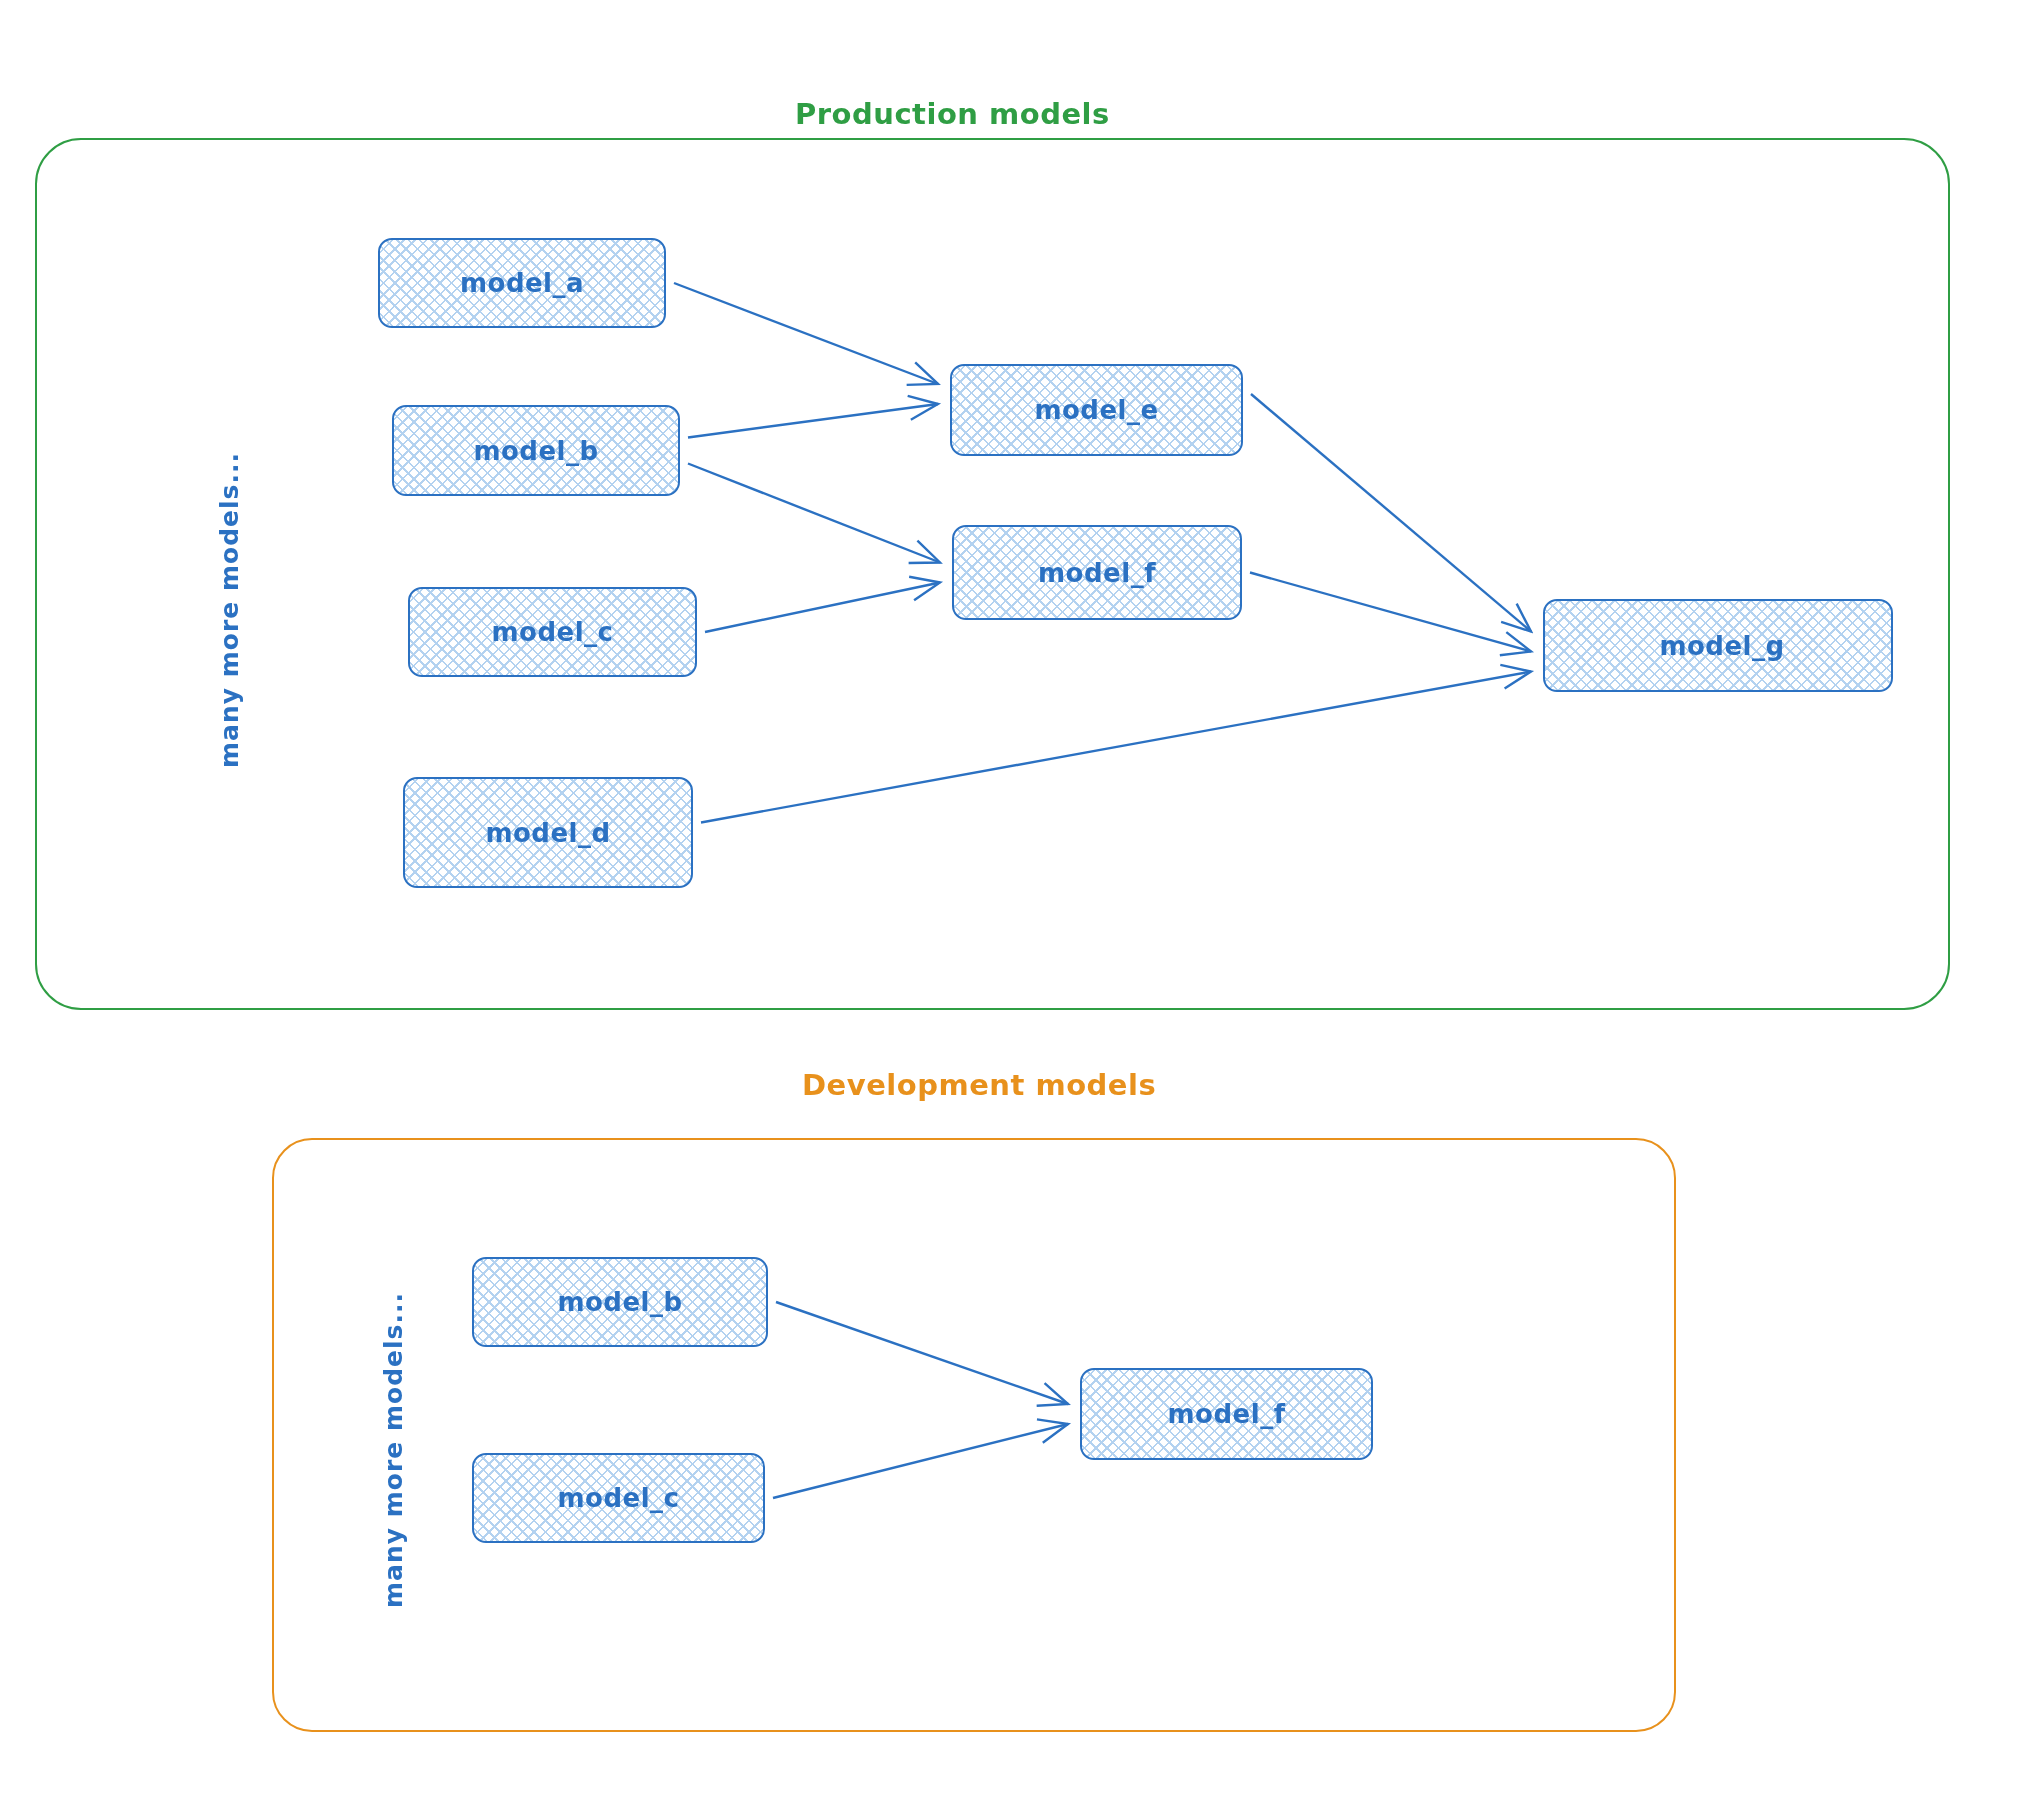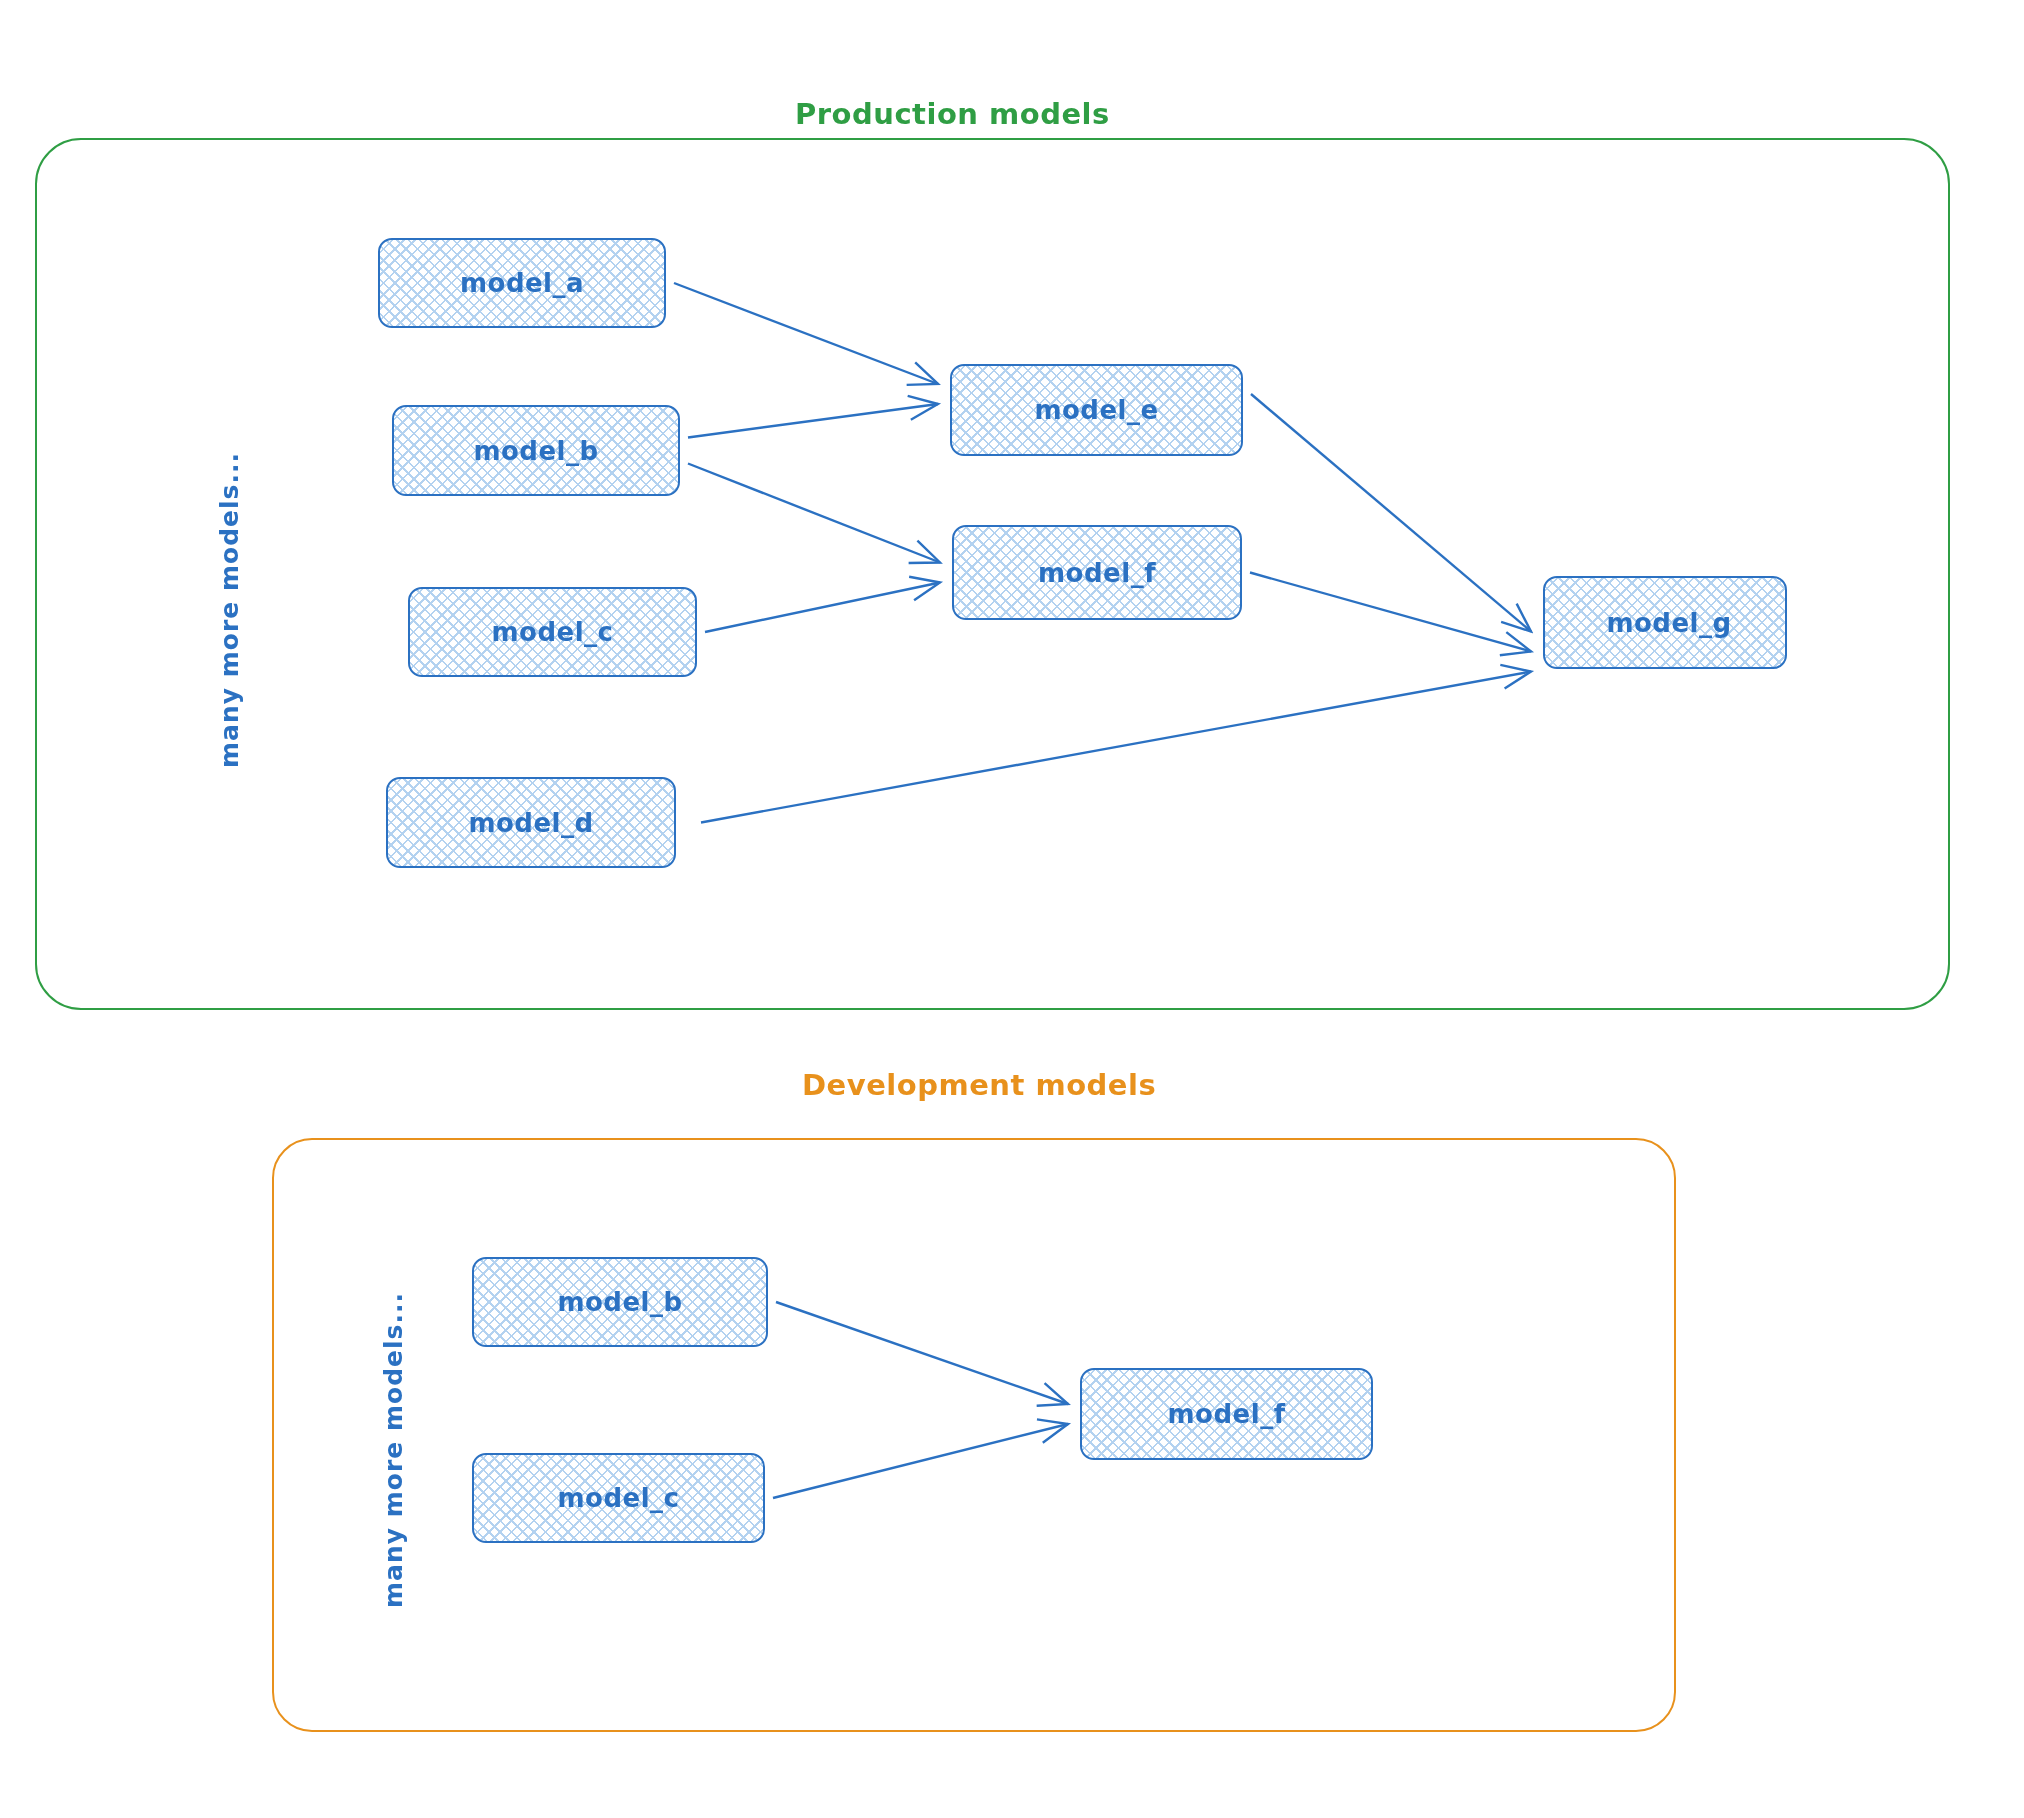--- a/index.html
+++ b/index.html
@@ -107,27 +107,27 @@
       <line x1="776" y1="1302" x2="1068" y2="1404" class="edge" marker-end="url(#arrowhead)"></line>
       <line x1="773" y1="1498" x2="1068" y2="1424" class="edge" marker-end="url(#arrowhead)"></line>
     </svg>
 
   <div class="node" style="left:378px; top:238px; width:288px; height:90px;">model_a</div>
 
   <div class="node" style="left:392px; top:405px; width:288px; height:91px;">model_b</div>
 
   <div class="node" style="left:408px; top:587px; width:289px; height:90px;">model_c</div>
 
-  <div class="node" style="left:386px; top:777px; width:290px; height:91px;">model_d</div>
+  <div class="node" style="left:403px; top:777px; width:290px; height:111px;">model_d</div>
 
   <div class="node" style="left:950px; top:364px; width:293px; height:92px;">model_e</div>
 
   <div class="node" style="left:952px; top:525px; width:290px; height:95px;">model_f</div>
 
-  <div class="node" style="left:1543px; top:576px; width:244px; height:93px;padding-left:8px;">model_g</div>
+  <div class="node" style="left:1543px; top:599px; width:350px; height:93px;padding-left:8px;">model_g</div>
 
   <div class="node" style="left:472px; top:1257px; width:296px; height:90px;">model_b</div>
 
   <div class="node" style="left:472px; top:1453px; width:293px; height:90px;">model_c</div>
 
   <div class="node" style="left:1080px; top:1368px; width:293px; height:92px;">model_f</div>
 
 </div>
 
 </body></html>

